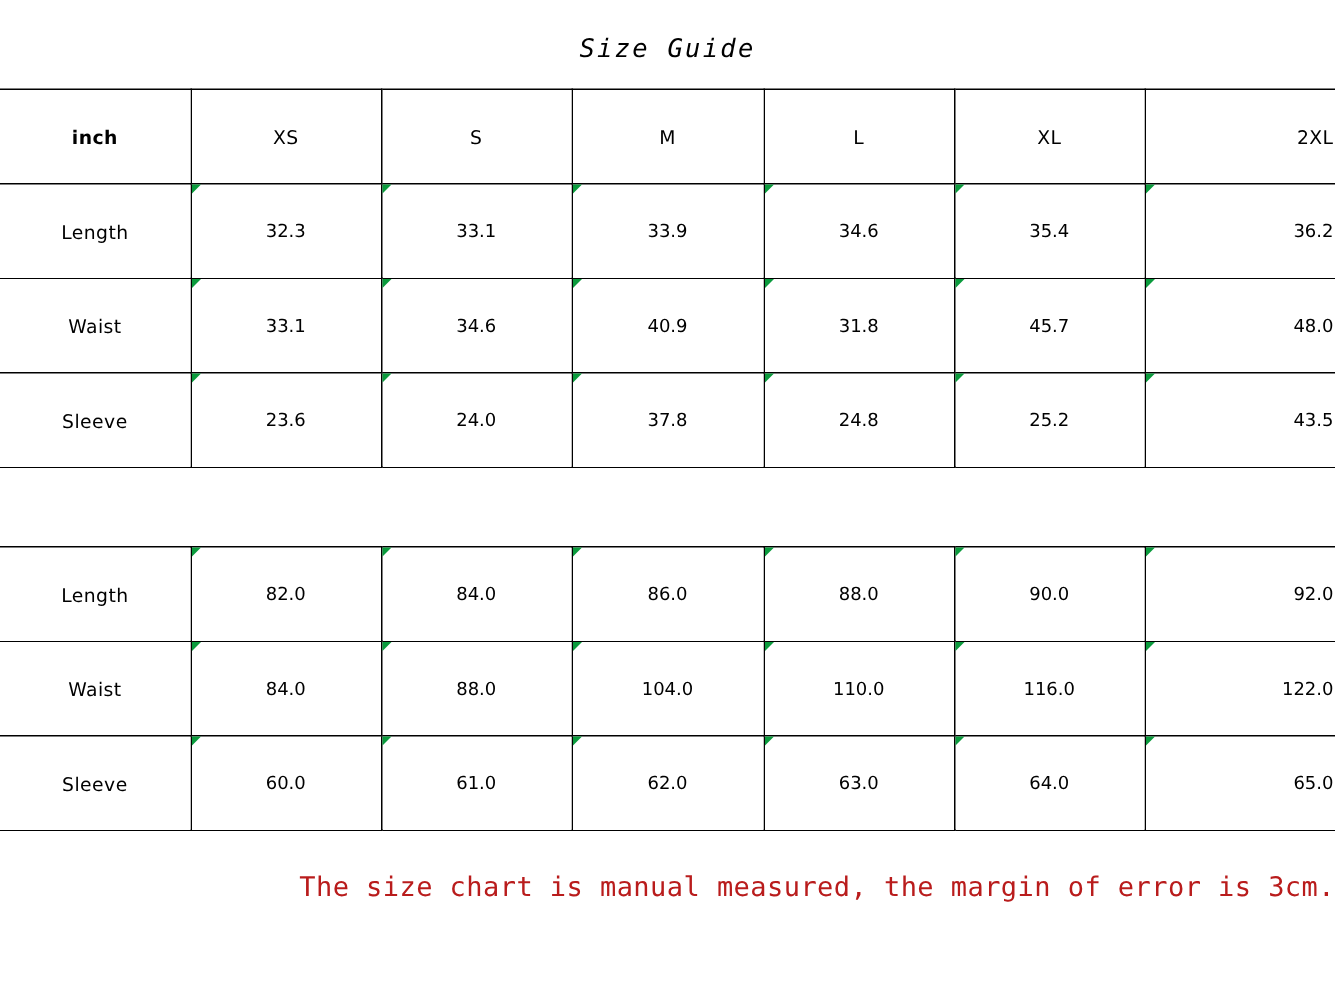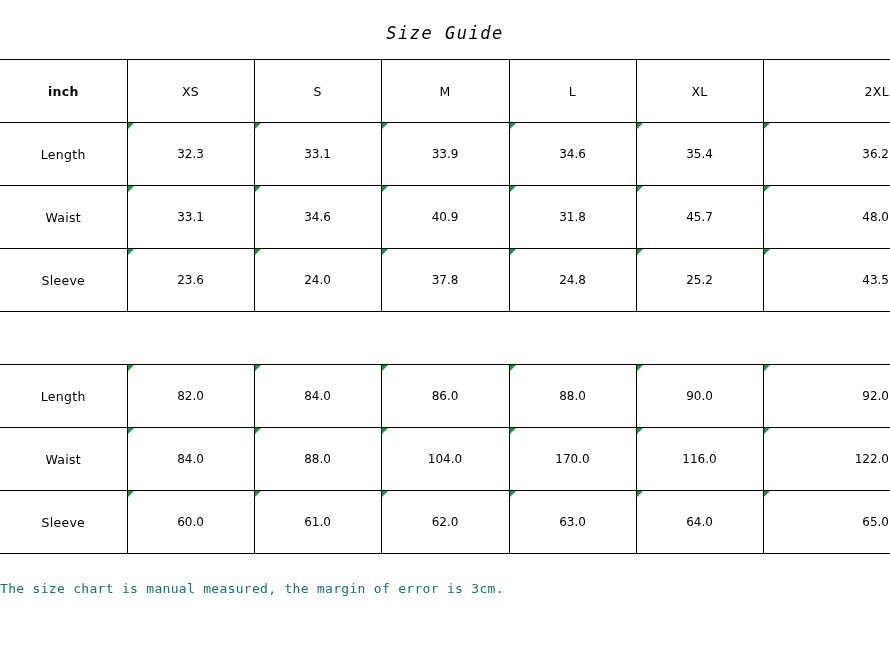--- a/index.html
+++ b/index.html
@@ -78,26 +78,26 @@
     height: 0;
     border-top: 6px solid #0b9b3d;
     border-right: 6px solid transparent;
   }
   .gap {
     height: 52px;
     width: 890px;
     background: #ffffff;
   }
   .footnote {
-    text-align: left;
+    text-align: right;
     font-family: "DejaVu Sans Mono", monospace;
-    font-size: 13px;
+    font-size: 18px;
     letter-spacing: 0.3px;
     padding-top: 27px;
-    color: #0f766e;
+    color: #b91c1c;
   }
   
   col.c0 { width: 127px; }
   col.c1 { width: 127px; }
   col.c2 { width: 127px; }
   col.c3 { width: 128px; }
   col.c4 { width: 127px; }
   col.c5 { width: 127px; }
   col.c6 { width: 127px; }
 </style>
@@ -178,21 +178,21 @@
         <td class="value-cell">86.0</td>
         <td class="value-cell">88.0</td>
         <td class="value-cell">90.0</td>
         <td class="value-cell right-edge">92.0</td>
       </tr>
       <tr>
         <td class="row-label left-edge">Waist</td>
         <td class="value-cell">84.0</td>
         <td class="value-cell">88.0</td>
         <td class="value-cell">104.0</td>
-        <td class="value-cell">170.0</td>
+        <td class="value-cell">110.0</td>
         <td class="value-cell">116.0</td>
         <td class="value-cell right-edge">122.0</td>
       </tr>
       <tr>
         <td class="row-label left-edge">Sleeve</td>
         <td class="value-cell">60.0</td>
         <td class="value-cell">61.0</td>
         <td class="value-cell">62.0</td>
         <td class="value-cell">63.0</td>
         <td class="value-cell">64.0</td>

